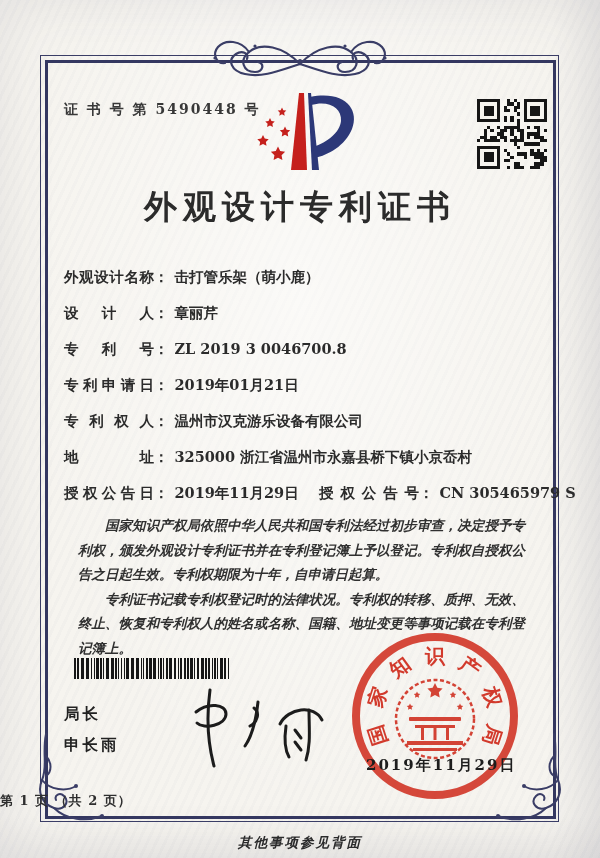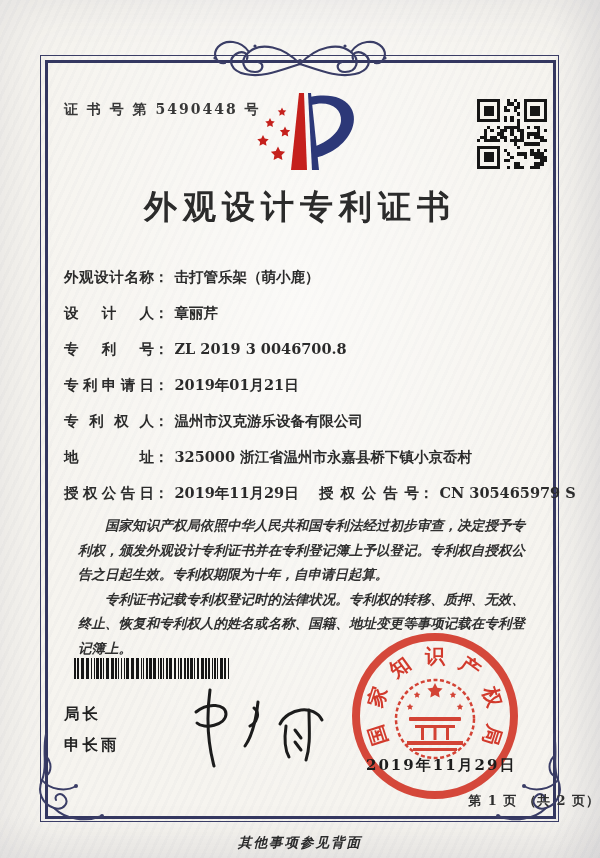--- a/index.html
+++ b/index.html
@@ -51,21 +51,21 @@
     letter-spacing:3px;line-height:31px;color:#222;}
   .signature{position:absolute;left:188px;top:678px;width:140px;height:96px;z-index:4;}
   .seal{position:absolute;left:352px;top:633px;width:166px;height:166px;z-index:3;}
   .seal-ring{position:absolute;inset:0;border:8px solid #d23a2c;border-radius:50%;
     opacity:.93;}
   .seal-char{position:absolute;font-size:20px;font-weight:700;color:#d23a2c;
     font-family:"DejaVu Serif","Liberation Serif",serif;}
   .seal-emblem{position:absolute;left:42px;top:42px;width:82px;height:86px;opacity:.95;}
   .seal-date{position:absolute;left:366px;top:756px;z-index:5;font-size:15px;
     font-weight:600;letter-spacing:2px;color:#1d1d1d;}
-  .page-info{position:absolute;left:0;top:792px;width:100%;text-align:right;
+  .page-info{position:absolute;left:0;top:792px;width:100%;text-align:left;
     font-size:13px;font-weight:600;letter-spacing:1px;color:#2e2e2e;z-index:4;}
   .footer-note{position:absolute;left:0;top:834px;width:100%;text-align:center;
     font-size:13.5px;font-style:italic;font-weight:700;letter-spacing:2px;color:#2a2a2a;}
   svg{display:block;}
 </style>
 </head>
 <body>
 
 <div class="page">
 

